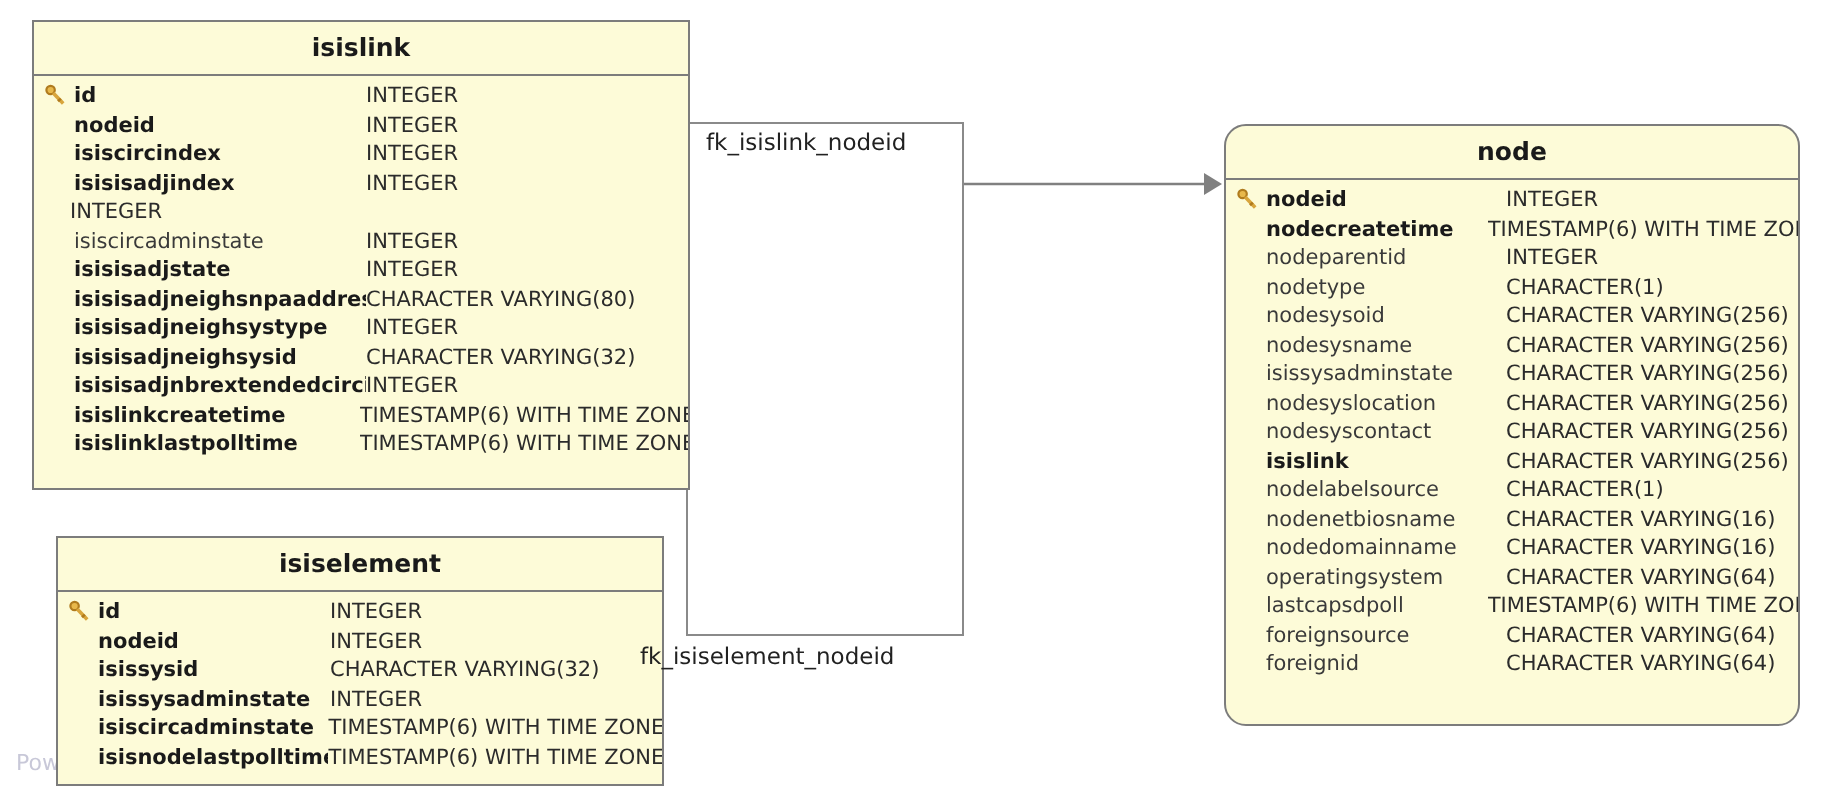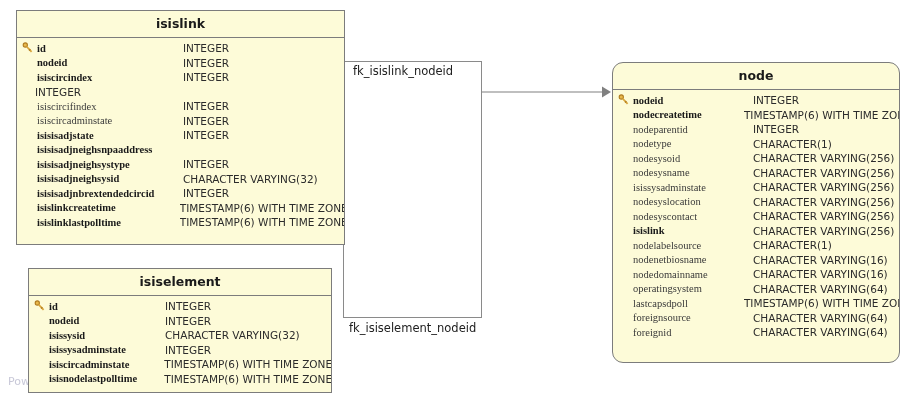--- a/index.html
+++ b/index.html
@@ -62,21 +62,20 @@
     display: flex;
     align-items: center;
     justify-content: center;
     padding-left: 3px;
     box-sizing: border-box;
   }
   .row .colname {
     box-sizing: border-box;
     padding-left: 2px;
     overflow: hidden;
-    font-family: Liberation Serif, serif;
   }
   .row .coltype {
     box-sizing: border-box;
     overflow: hidden;
     color: #2b2b2b;
   }
   .row.pk .colname,
   .row.bold .colname {
     font-weight: bold;
     color: #1a1a1a;
@@ -122,21 +121,21 @@
 
   <div class="fkbox" id="route-box" style="left: 343px; top: 61px; width: 139px; height: 257px;"></div>
 
   <svg class="connector" id="connector-svg" width="912" height="403" style="left:0; top:0;">
     <line id="conn-line" x1="482" y1="92" x2="603" y2="92" stroke="#808080" stroke-width="1.2"></line>
     <polygon id="conn-head" points="602,86.5 611,92 602,97.5" fill="#808080"></polygon>
   </svg>
 
   <div id="fk-labels">
       <div class="fklabel-inner" style="left: 353px; top: 64px;">fk_isislink_nodeid</div>
-      <div class="fklabel-inner" style="left: 349px; top: 321px;">fk_isiselement_nodeid</div>
+      <div class="fklabel-inner" style="left: 320px; top: 321px;">fk_isiselement_nodeid</div>
     </div>
 
   <div id="entities">
       <div class="entity e-isislink" style="left: 16px; top: 10px; width: 329px; height: 235px;">
         <div class="entity-title">isislink</div>
         <div class="entity-body">
           <div class="row pk bold">
             <span class="keycell">
               <svg width="12" height="12" viewBox="0 0 12 12" class="key-icon">
                 <g stroke="#b07b1e" stroke-width="1.1" fill="#e8b84b">
@@ -154,40 +153,41 @@
             <span class="colname">nodeid</span>
             <span class="coltype">INTEGER</span>
           </div>
           <div class="row bold">
             <span class="keycell"></span>
             <span class="colname">isiscircindex</span>
             <span class="coltype">INTEGER</span>
           </div>
           <div class="row bold">
             <span class="keycell"></span>
-            <span class="coltype">INTEGER</span>
-          </div>
-          <div class="row nonbold">
-            <span class="keycell"></span>
-            <span class="colname">isiscircifindex</span>
+            <span class="colname">isisisadjindex</span>
+            <span class="coltype">INTEGER</span>
+          </div>
+          <div class="row nonbold">
+            <span class="keycell"></span>
             <span class="coltype">INTEGER</span>
           </div>
           <div class="row nonbold">
             <span class="keycell"></span>
             <span class="colname">isiscircadminstate</span>
             <span class="coltype">INTEGER</span>
           </div>
           <div class="row bold">
             <span class="keycell"></span>
             <span class="colname">isisisadjstate</span>
             <span class="coltype">INTEGER</span>
           </div>
           <div class="row bold">
             <span class="keycell"></span>
             <span class="colname">isisisadjneighsnpaaddress</span>
+            <span class="coltype">CHARACTER VARYING(80)</span>
           </div>
           <div class="row bold">
             <span class="keycell"></span>
             <span class="colname">isisisadjneighsystype</span>
             <span class="coltype">INTEGER</span>
           </div>
           <div class="row bold">
             <span class="keycell"></span>
             <span class="colname">isisisadjneighsysid</span>
             <span class="coltype">CHARACTER VARYING(32)</span>

